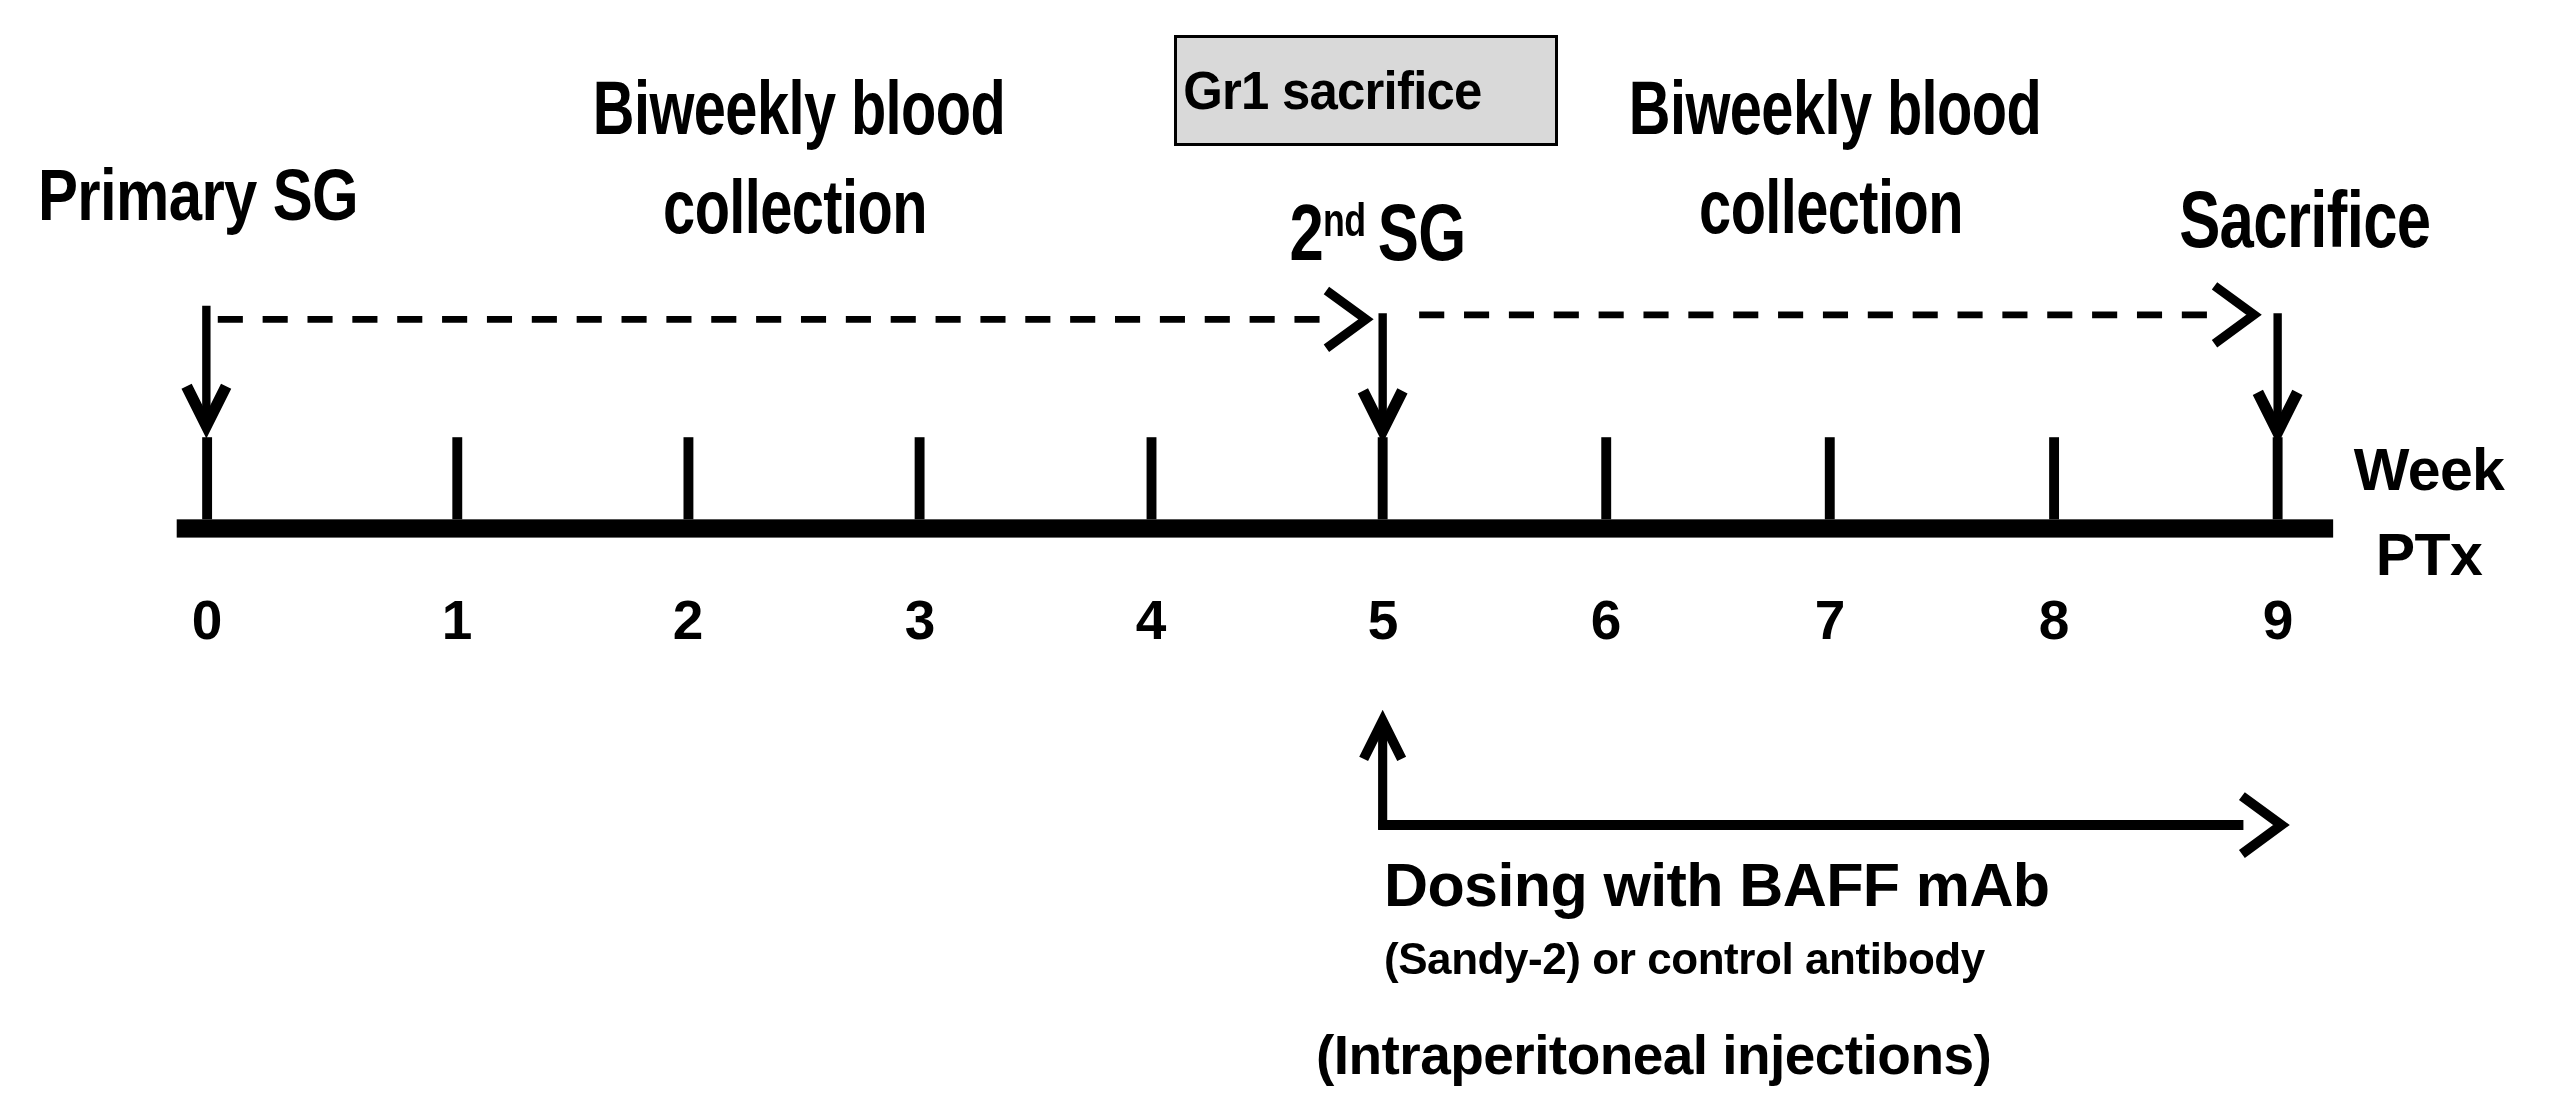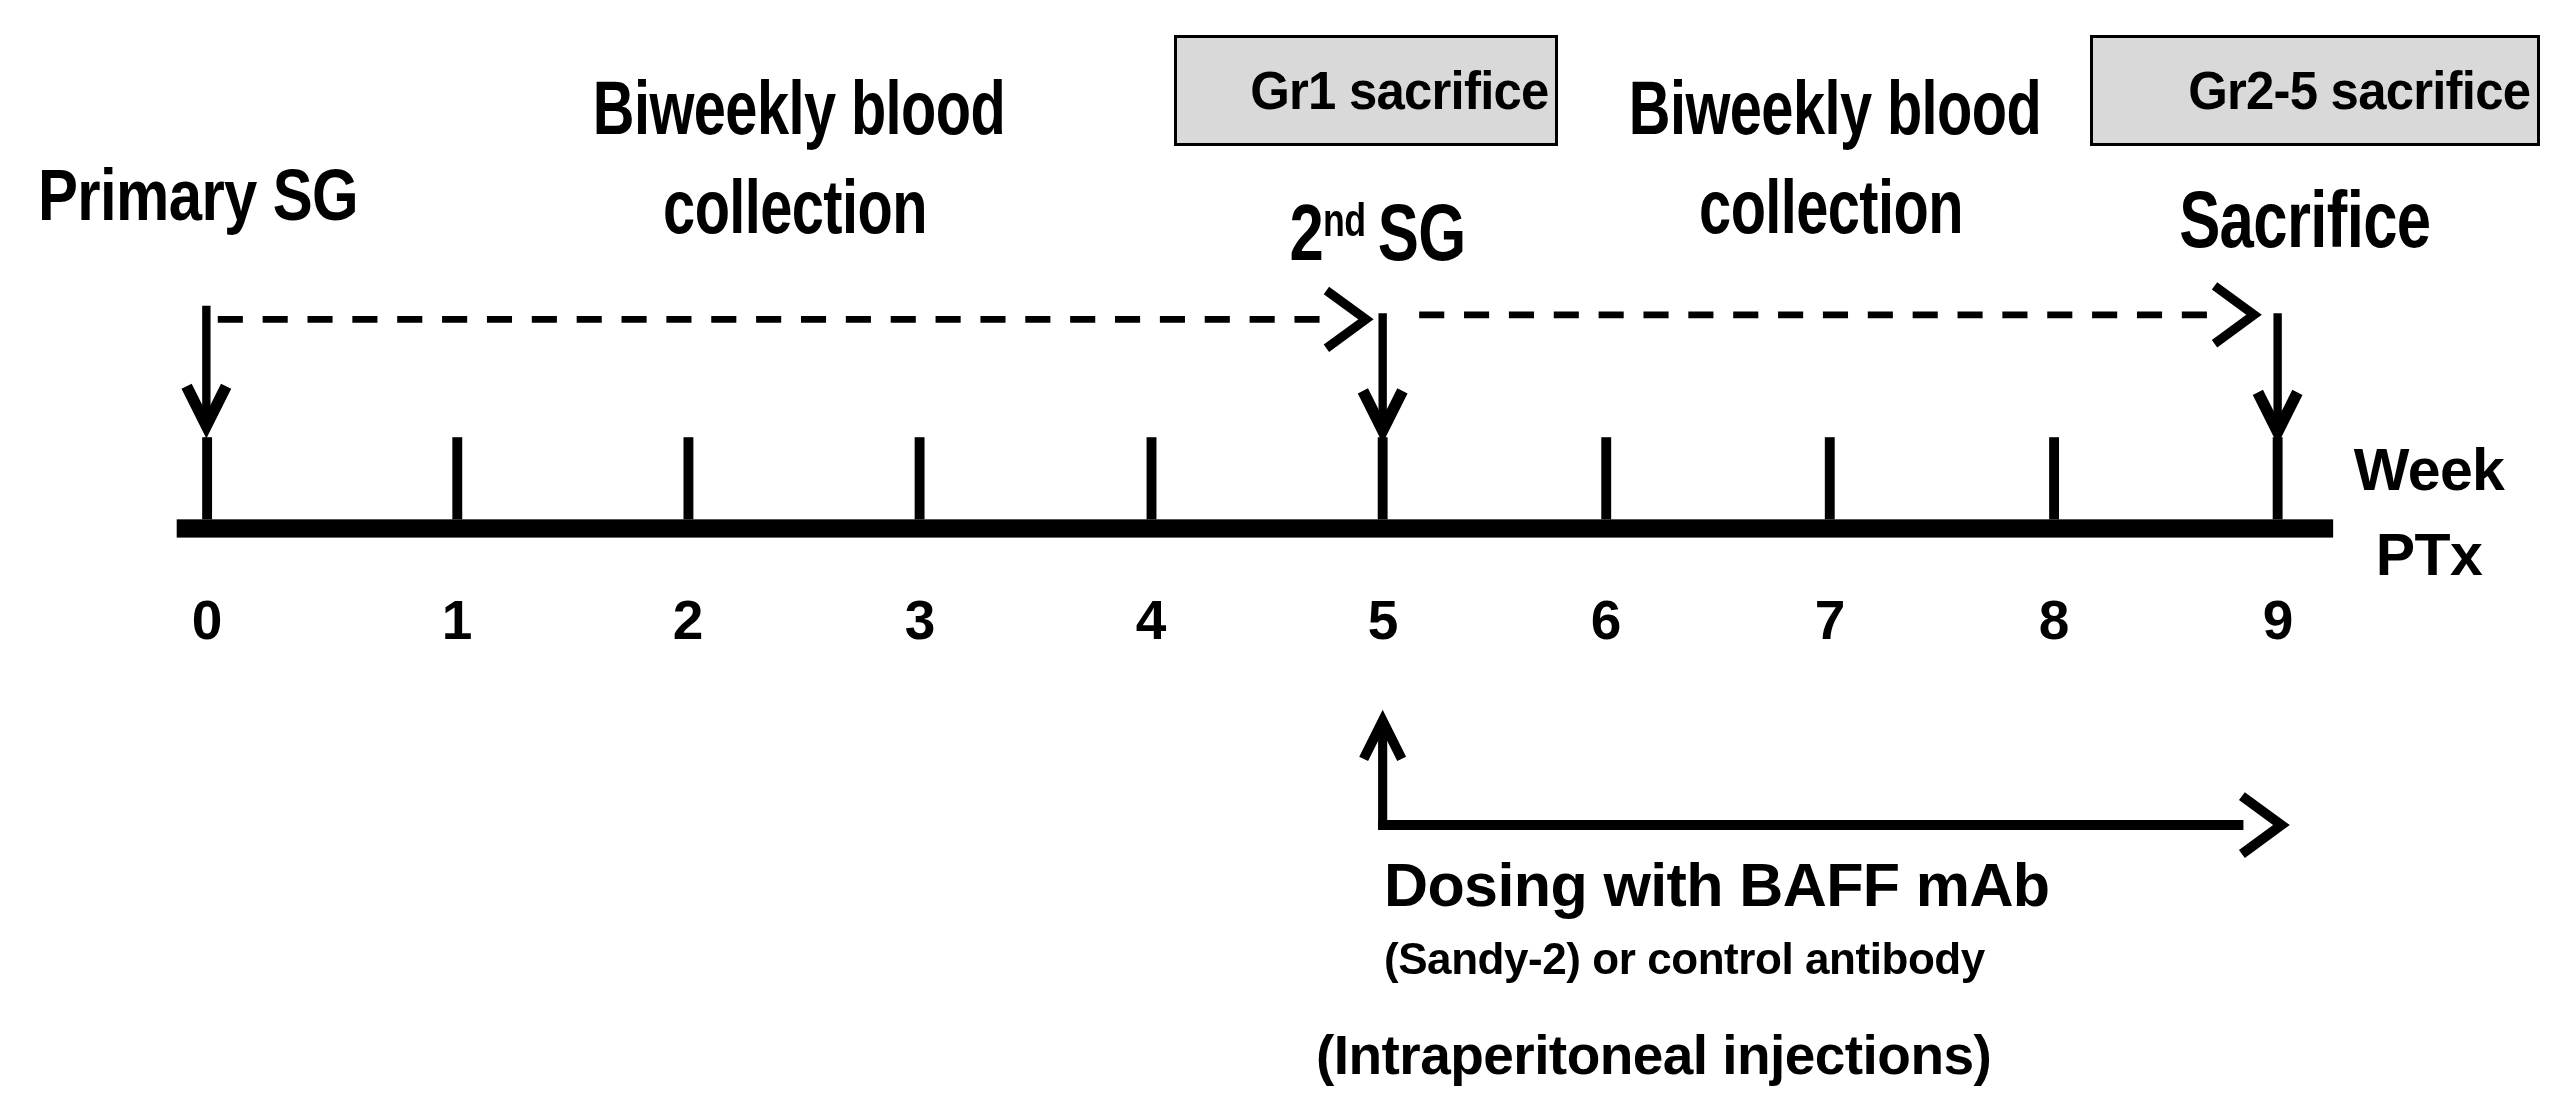--- a/index.html
+++ b/index.html
@@ -24,21 +24,21 @@
     line-height:1.2;
     letter-spacing:-0.01em;
   }
   .center{text-align:center;}
   .sxl{transform-origin:0 0;}
   .sxc{transform-origin:50% 0;}
   .box{
     position:absolute;
     background:var(--box-fill);
     border:3.8px solid var(--ink);
-    display:flex;align-items:center;justify-content:flex-end;
+    display:flex;align-items:center;justify-content:flex-start;
     box-sizing:border-box;
   }
   .box .lbl-in{
     font-weight:bold;
     font-size:53px;
     letter-spacing:-0.015em;
     white-space:nowrap;
     transform:scaleX(0.96);
   }
   .supnd{
@@ -80,23 +80,20 @@
 
   <div class="lbl center sxc" style="left:1256px;top:186px;width:243px;font-size:79px;transform:scaleX(0.78);">
     <span>2</span><span class="supnd">nd</span><span class="sg-rest">SG</span>
   </div>
 
   <div class="lbl center sxc" style="left:1565px;top:59px;width:532px;font-size:76px;line-height:1.3;transform:scaleX(0.76);">
     <div>Biweekly blood</div>
     <div>collection</div>
   </div>
 
-  <div class="box" style="left:2090px;top:35px;width:450px;height:111px;">
-    <span class="lbl-in">Gr2-5 sacrifice</span>
-  </div>
 
   <div class="lbl center sxc" style="left:2149px;top:173px;width:274px;font-size:79px;transform:scaleX(0.78);">Sacrifice</div>
 
   <div class="lbl center" style="left:2330px;top:520px;width:198px;font-size:59px;">PTx</div>
   <div class="lbl center" style="left:2330px;top:435px;width:198px;font-size:59px;">Week</div>
 
   <svg id="art" width="2576" height="1117" viewBox="0 0 3387 1469">
 
     <g>
       <line class="ink-stroke" x1="286" y1="420" x2="1740" y2="420" stroke-width="9" stroke-dasharray="33 26"></line>

